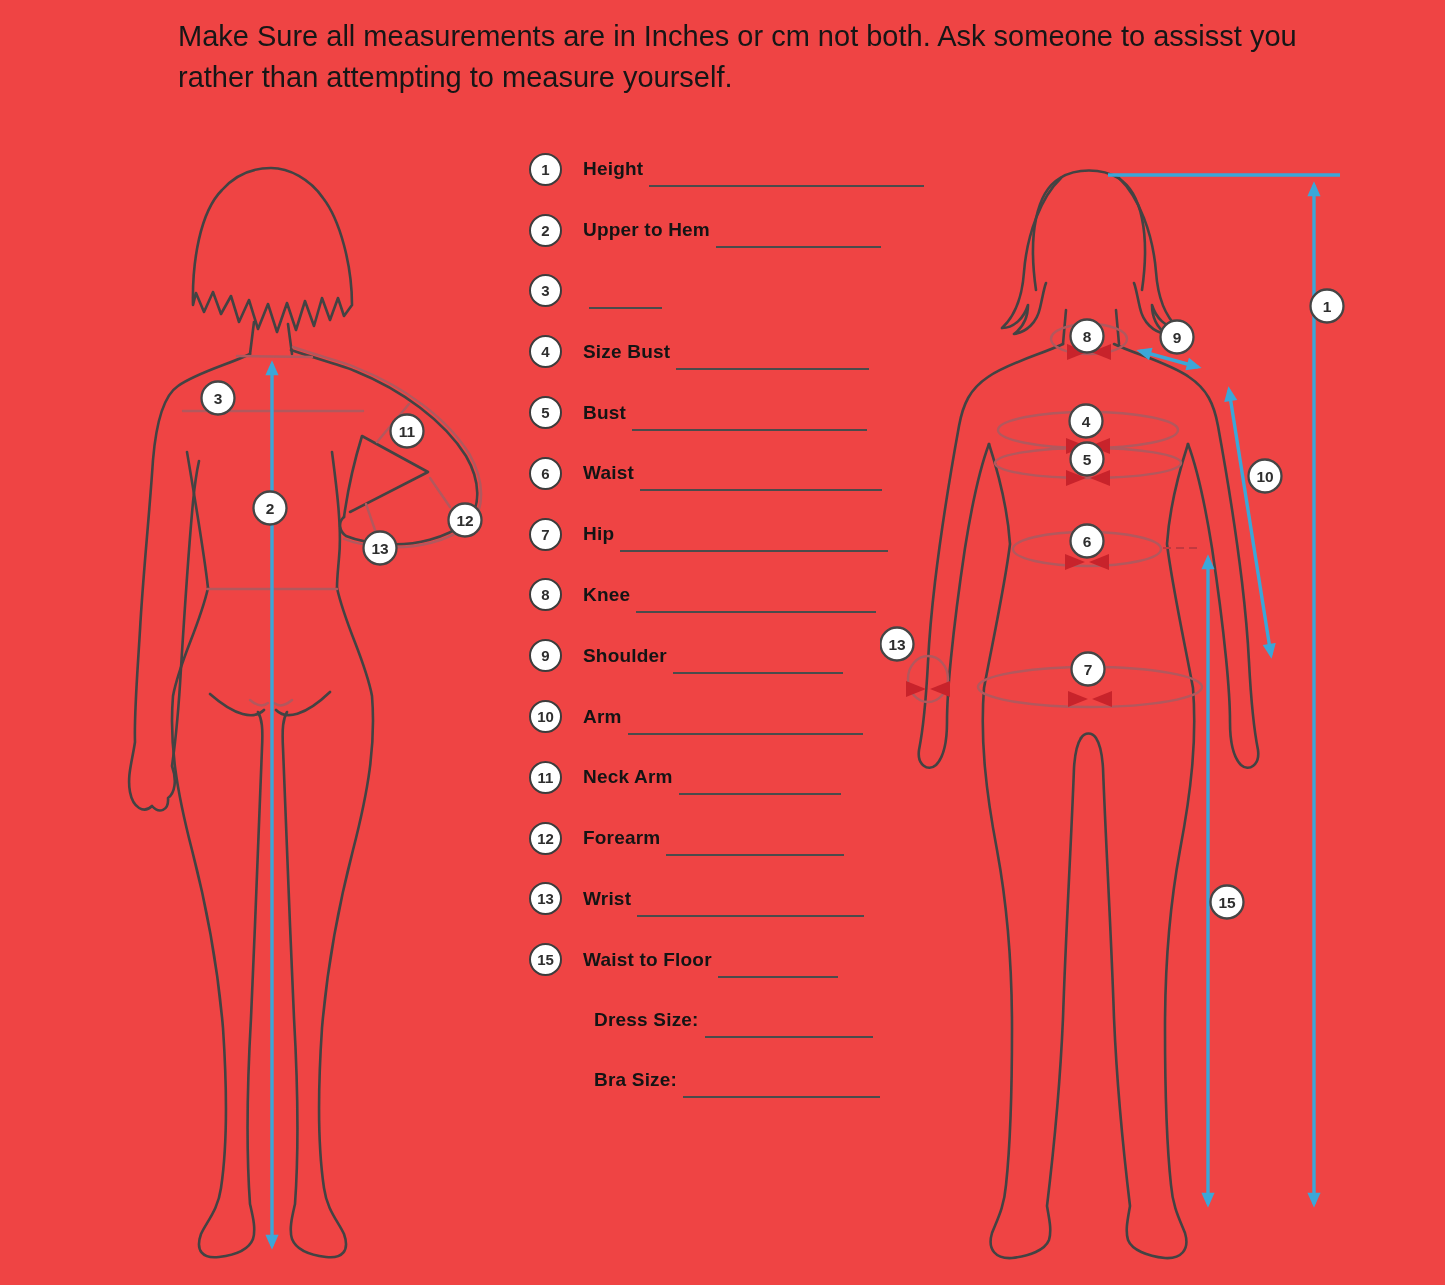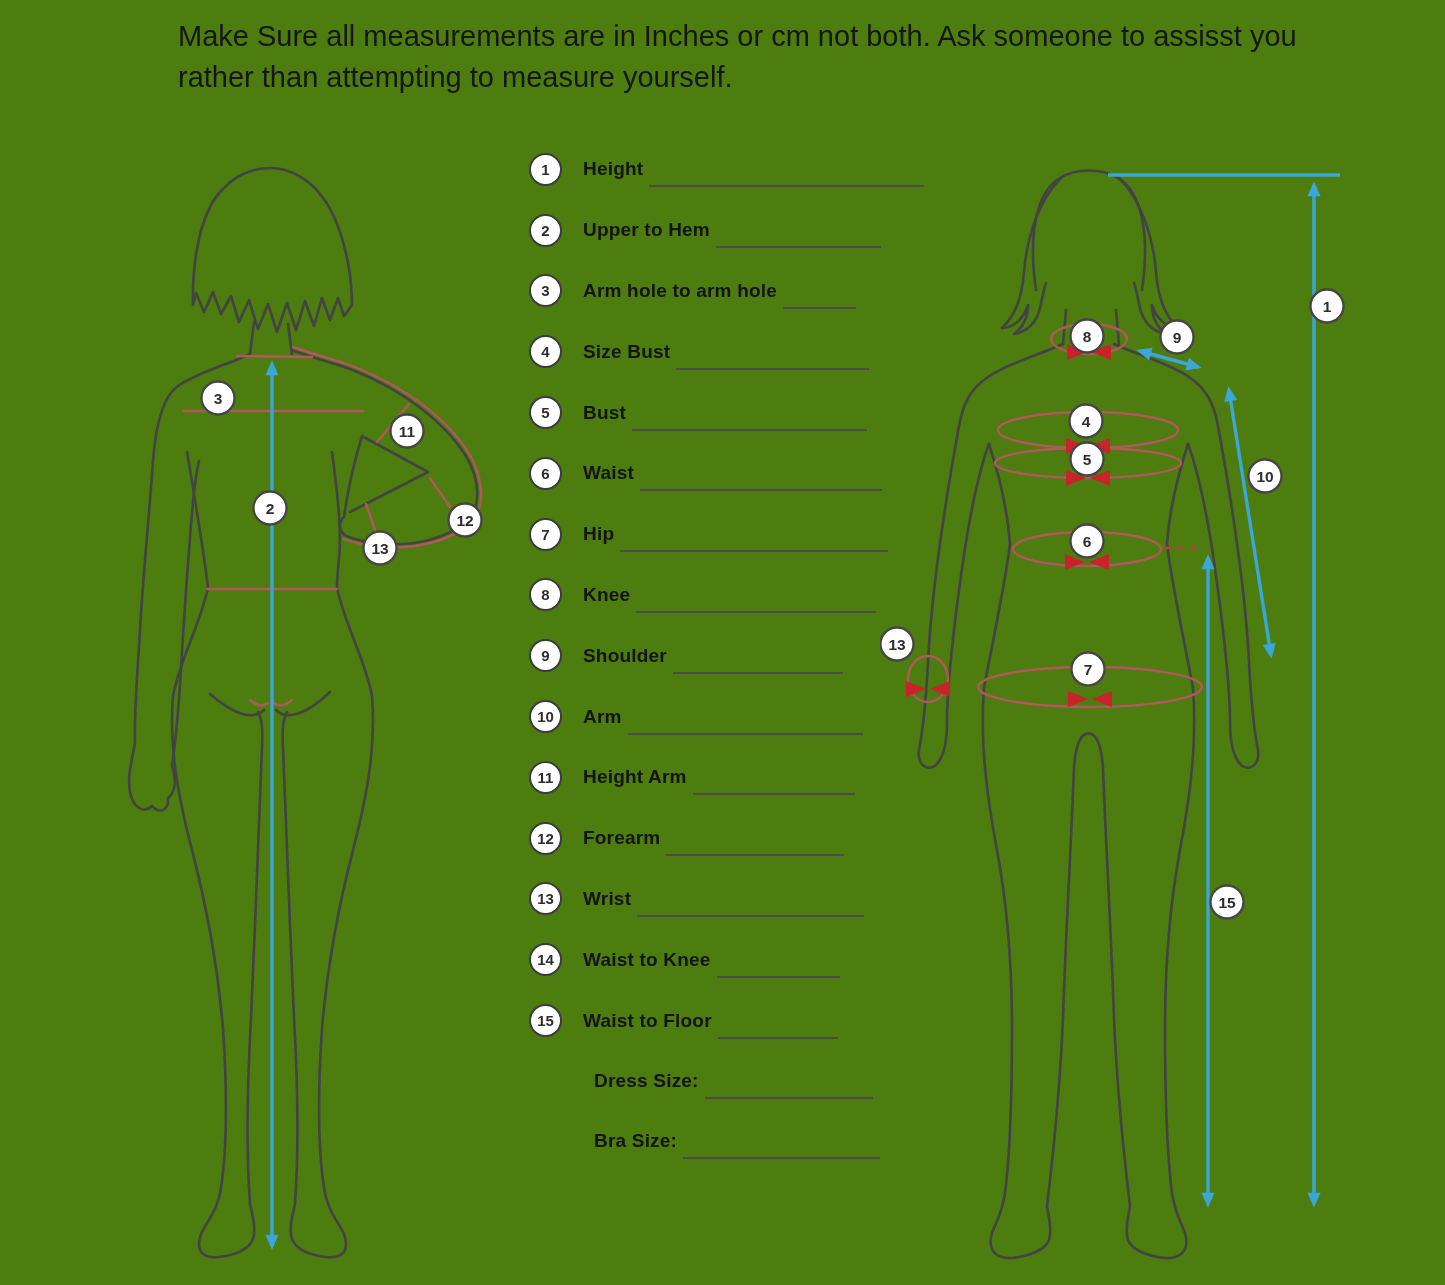--- a/index.html
+++ b/index.html
@@ -1,16 +1,16 @@
 <!DOCTYPE html>
 <html><head>
 <meta charset="utf-8">
 <style>
   html,body{margin:0;padding:0;background:#fff;}
-  .page{position:relative;width:1445px;height:1285px;background:#4d7c0f;overflow:hidden;
+  .page{position:relative;width:1445px;height:1285px;background:#ef4444;overflow:hidden;
         font-family:"Liberation Sans",sans-serif;}
   .instructions{position:absolute;left:178px;top:16px;width:1125px;
         font-size:29px;line-height:1.4;color:#161616;}
   
   .mlist{position:absolute;left:525px;top:139px;width:440px;}
   .mrow{display:flex;align-items:center;height:60.8px;}
   .xrow{display:flex;align-items:center;height:60px;margin-left:69px;}
   .cnum{flex:0 0 auto;width:29px;height:29px;margin:0 21px 0 4px;border:2px solid #3c3c3c;
         border-radius:50%;display:flex;align-items:center;justify-content:center;
         font-size:15px;font-weight:700;color:#2e2e2e;background:#fff;line-height:1;}
@@ -114,21 +114,20 @@
       <span class="mlabel">Height</span>
       <span class="blank" style="width:275px"></span>
     </div>
     <div class="mrow">
       <span class="cnum">2</span>
       <span class="mlabel">Upper to Hem</span>
       <span class="blank" style="width:165px"></span>
     </div>
     <div class="mrow">
       <span class="cnum">3</span>
-      <span class="mlabel">Arm hole to arm hole</span>
       <span class="blank" style="width:73px"></span>
     </div>
     <div class="mrow">
       <span class="cnum">4</span>
       <span class="mlabel">Size Bust</span>
       <span class="blank" style="width:193px"></span>
     </div>
     <div class="mrow">
       <span class="cnum">5</span>
       <span class="mlabel">Bust</span>
@@ -154,37 +153,32 @@
       <span class="mlabel">Shoulder</span>
       <span class="blank" style="width:170px"></span>
     </div>
     <div class="mrow">
       <span class="cnum">10</span>
       <span class="mlabel">Arm</span>
       <span class="blank" style="width:235px"></span>
     </div>
     <div class="mrow">
       <span class="cnum">11</span>
-      <span class="mlabel">Height Arm</span>
+      <span class="mlabel">Neck Arm</span>
       <span class="blank" style="width:162px"></span>
     </div>
     <div class="mrow">
       <span class="cnum">12</span>
       <span class="mlabel">Forearm</span>
       <span class="blank" style="width:178px"></span>
     </div>
     <div class="mrow">
       <span class="cnum">13</span>
       <span class="mlabel">Wrist</span>
       <span class="blank" style="width:227px"></span>
-    </div>
-    <div class="mrow">
-      <span class="cnum">14</span>
-      <span class="mlabel">Waist to Knee</span>
-      <span class="blank" style="width:123px"></span>
     </div>
     <div class="mrow">
       <span class="cnum">15</span>
       <span class="mlabel">Waist to Floor</span>
       <span class="blank" style="width:120px"></span>
     </div>
     <div class="xrow">
       <span class="mlabel">Dress Size:</span>
       <span class="blank" style="width:168px"></span>
     </div>

